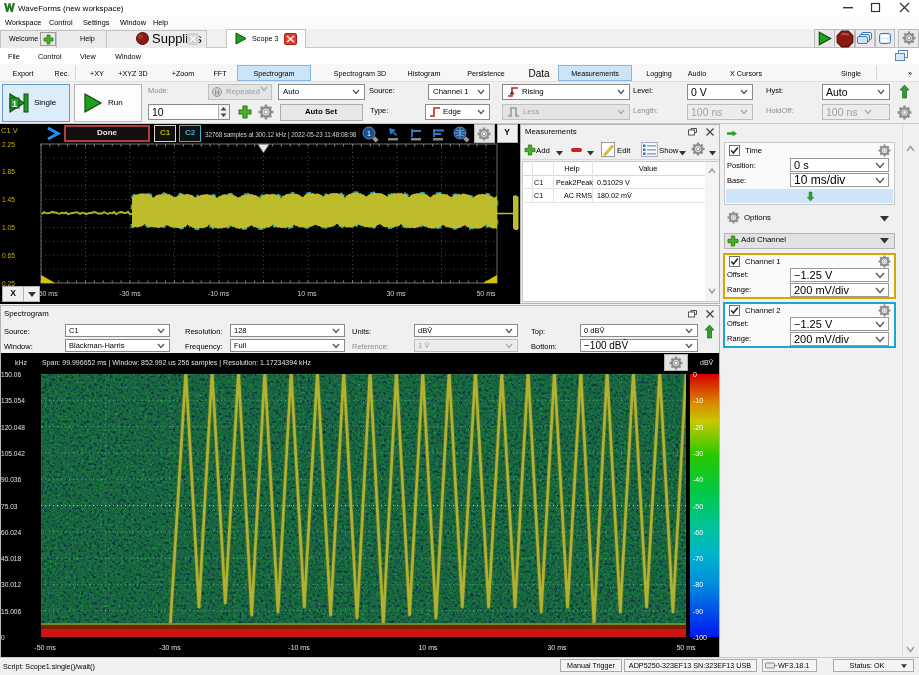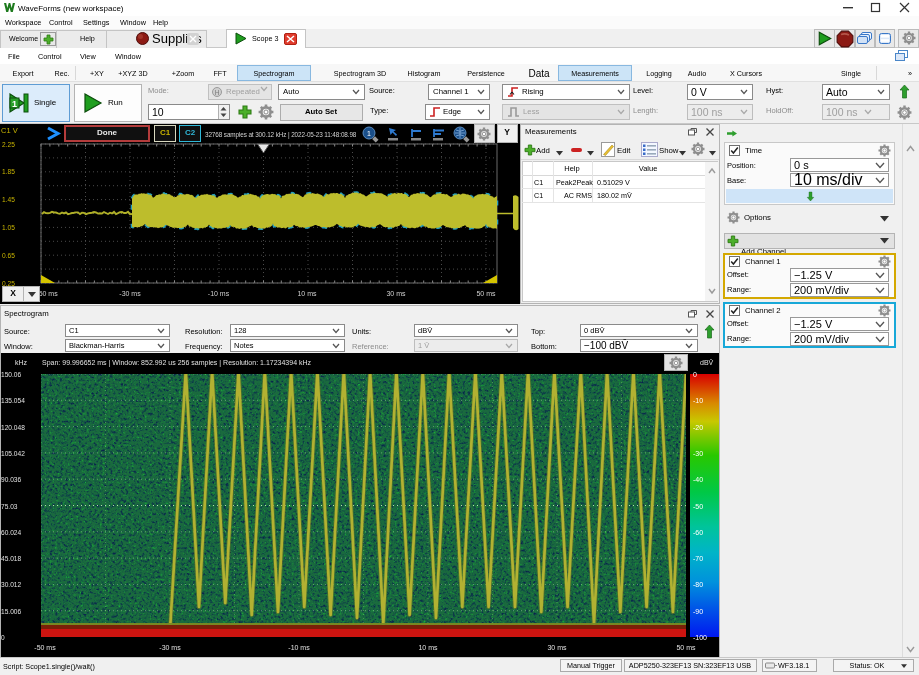--- a/index.html
+++ b/index.html
@@ -520,21 +520,21 @@
       <circle cx="8" cy="8" r="2" fill="#fff" stroke="#8e8e8e" stroke-width="1"></circle>
     </svg>
 <div class="t" style="left:727px;top:161px;">Position:</div>
 <div style="position:absolute;left:790px;top:158px;width:99px;height:14px;background:#fff;border:1px solid #999;"></div>
 <div class="t" style="left:794px;top:158px;font-size:11px;line-height:14px;">0 s</div>
 <svg style="left:875px;top:162px;position:absolute;" width="10" height="7" viewBox="0 0 10 7">
       <path d="M1,1 L5,5.5 L9,1" fill="none" stroke="#555" stroke-width="1.3"></path>
     </svg>
 <div class="t" style="left:727px;top:176px;">Base:</div>
 <div style="position:absolute;left:790px;top:173px;width:99px;height:14px;background:#fff;border:1px solid #999;"></div>
-<div class="t" style="left:794px;top:173px;font-size:16px;line-height:14px;">10 ms/div</div>
+<div class="t" style="left:794px;top:173px;font-size:12px;line-height:14px;">10 ms/div</div>
 <svg style="left:875px;top:177px;position:absolute;" width="10" height="7" viewBox="0 0 10 7">
       <path d="M1,1 L5,5.5 L9,1" fill="none" stroke="#555" stroke-width="1.3"></path>
     </svg>
 <div style="position:absolute;left:726px;top:189px;width:167px;height:14px;background:#cfe4f8;"></div>
 <svg style="left:807px;top:192px;" width="7" height="9" viewBox="0 0 8 11">
       <path d="M4,11 L0,6.5 H2.2 V0 H5.8 V6.5 H8 Z" fill="#2e9e2e" stroke="#1a6a1a" stroke-width="0.5"></path>
     </svg>
 <svg style="left:727px;top:211px;" width="13" height="13" viewBox="0 0 16 16">
       <g fill="none" stroke="#8e8e8e" stroke-width="2.6">
         <circle cx="8" cy="8" r="4.6"></circle>
@@ -543,21 +543,21 @@
       <circle cx="8" cy="8" r="2" fill="#fff" stroke="#8e8e8e" stroke-width="1"></circle>
     </svg>
 <div class="t" style="left:744px;top:213px;font-size:7.8px;">Options</div>
 <svg style="left:880px;top:216px;position:absolute;" width="9" height="6" viewBox="0 0 9 6">
       <path d="M0,0 L4.5,5.5 L9,0 Z" fill="#333"></path>
     </svg>
 <div style="position:absolute;left:724px;top:233px;width:171px;height:16px;background:#e2e2e2;border:1px solid #b4b4b4;"></div>
 <svg style="left:728px;top:236px;" width="10" height="10" viewBox="0 0 9 9">
       <path d="M3,0 h3 v3 h3 v3 h-3 v3 h-3 v-3 h-3 v-3 h3 Z" fill="#4caf2a" stroke="#2d7a14" stroke-width="0.8"></path>
     </svg>
-<div class="t" style="left:741px;top:247px;font-size:7.8px;">Add Channel</div>
+<div class="t" style="left:741px;top:235px;font-size:7.8px;">Add Channel</div>
 <svg style="left:880px;top:238px;position:absolute;" width="9" height="6" viewBox="0 0 9 6">
       <path d="M0,0 L4.5,5.5 L9,0 Z" fill="#333"></path>
     </svg>
 <div style="position:absolute;left:723px;top:253px;width:173px;height:46px;background:#fafafa;border:2px solid #d4a800;"></div>
 <svg style="left:729px;top:256px;" width="11" height="11" viewBox="0 0 11 11">
       <rect x="0.5" y="0.5" width="10" height="10" fill="#fff" stroke="#707070"></rect>
       <path d="M2.2,5.5 L4.4,8 L8.8,2.5" fill="none" stroke="#222" stroke-width="1.5"></path>
     </svg>
 <div class="t" style="left:745px;top:257px;font-size:7.8px;">Channel 1</div>
 <svg style="left:878px;top:255px;" width="13" height="13" viewBox="0 0 16 16">
@@ -645,21 +645,21 @@
       <path d="M1,1 L4,4.5 L7,1" fill="none" stroke="#555" stroke-width="1.2"></path>
     </svg>
 <div class="t" style="left:4px;top:342px;">Window:</div>
 <div style="position:absolute;left:65px;top:339px;width:105px;height:13px;background:#fff;border:1px solid #8a8a8a;"></div>
     <div class="t" style="left:69px;top:340.5px;font-size:7.5px;">Blackman-Harris</div>
     <svg style="left:157px;top:343px;position:absolute;" width="8" height="6" viewBox="0 0 8 6">
       <path d="M1,1 L4,4.5 L7,1" fill="none" stroke="#555" stroke-width="1.2"></path>
     </svg>
 <div class="t" style="left:185px;top:342px;">Frequency:</div>
 <div style="position:absolute;left:230px;top:339px;width:115px;height:13px;background:#fff;border:1px solid #8a8a8a;"></div>
-    <div class="t" style="left:234px;top:340.5px;font-size:7.5px;">Notes</div>
+    <div class="t" style="left:234px;top:340.5px;font-size:7.5px;">Full</div>
     <svg style="left:332px;top:343px;position:absolute;" width="8" height="6" viewBox="0 0 8 6">
       <path d="M1,1 L4,4.5 L7,1" fill="none" stroke="#555" stroke-width="1.2"></path>
     </svg>
 <div class="t" style="left:352px;top:342px;color:#8c8c8c;">Reference:</div>
 <div style="position:absolute;left:414px;top:339px;width:104px;height:13px;background:#ececec;border:1px solid #bdbdbd;"></div>
     <div class="t" style="left:418px;top:340.5px;font-size:7.5px;color:#9f9f9f;">1 V̄</div>
     <svg style="left:505px;top:343px;position:absolute;" width="8" height="6" viewBox="0 0 8 6">
       <path d="M1,1 L4,4.5 L7,1" fill="none" stroke="#a8a8a8" stroke-width="1.2"></path>
     </svg>
 <div class="t" style="left:531px;top:342px;">Bottom:</div>

